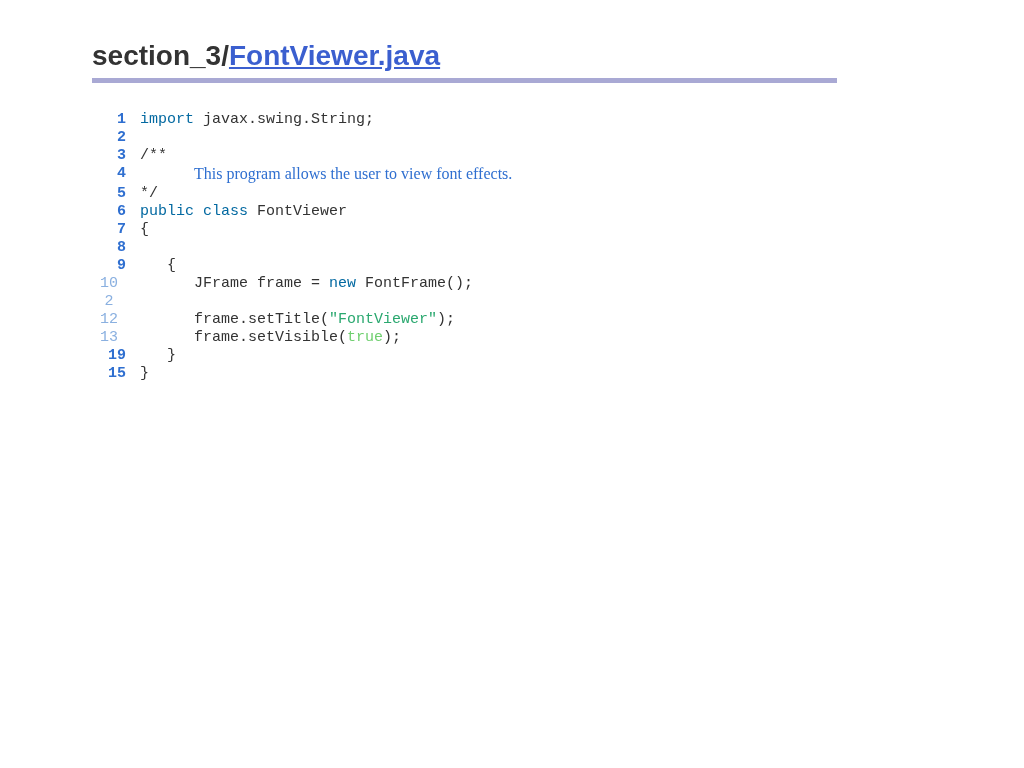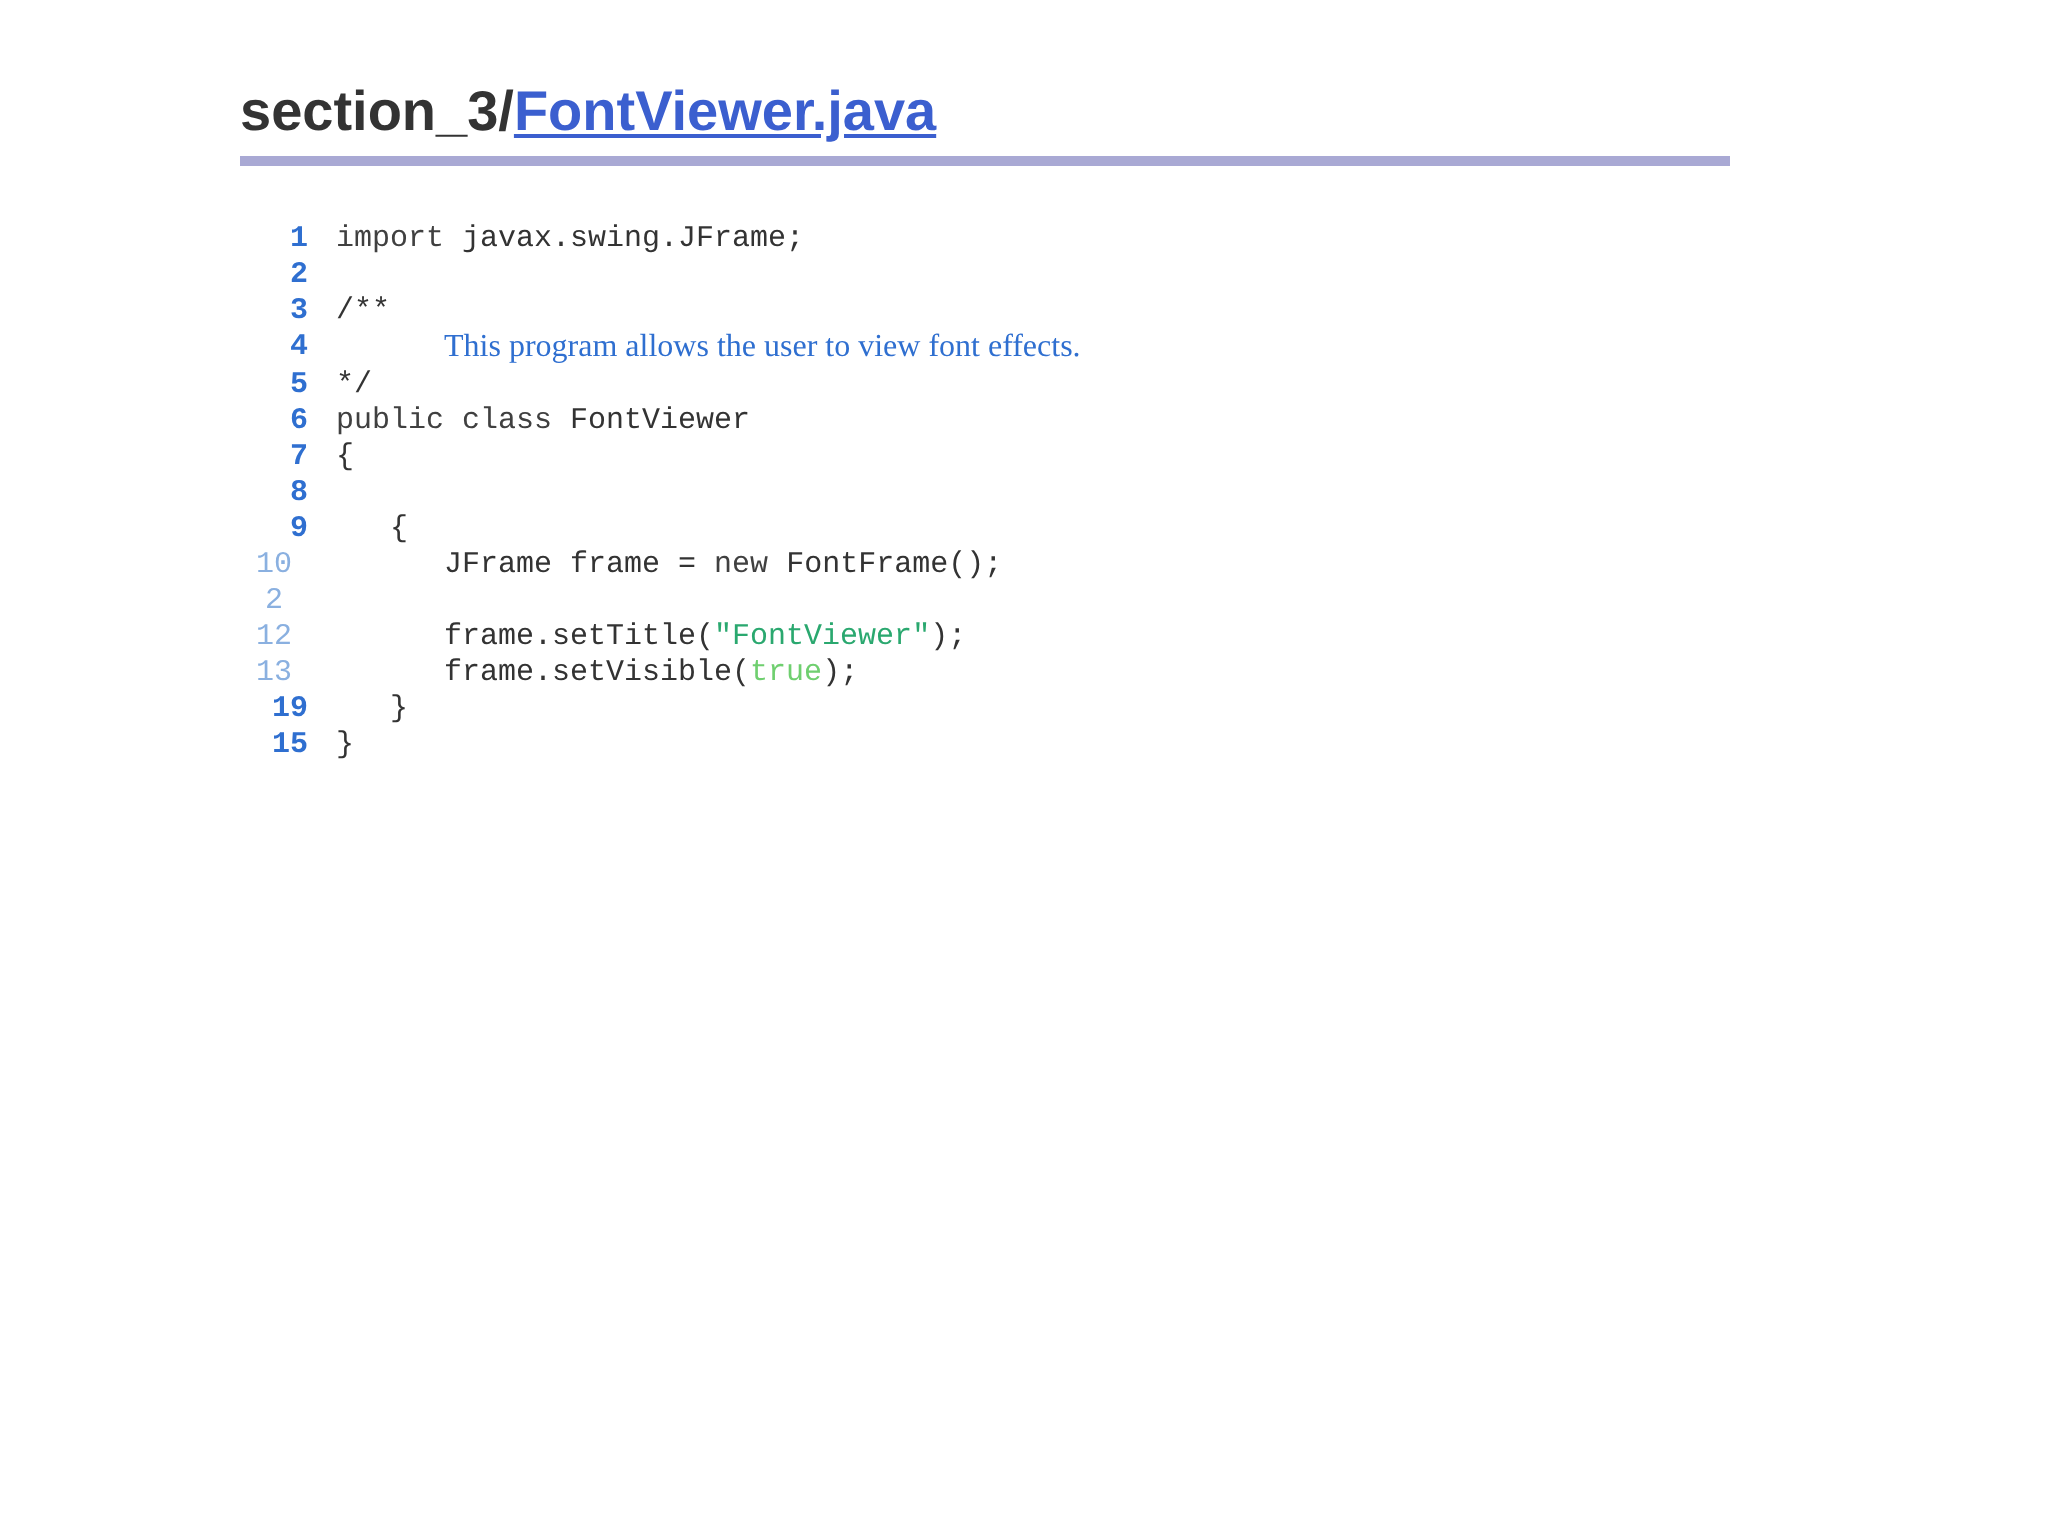--- a/index.html
+++ b/index.html
@@ -5,21 +5,21 @@
   body {
     margin: 0;
     padding: 0;
     width: 1024px;
     height: 768px;
     background: #fff;
     font-family: Verdana, Geneva, sans-serif;
     overflow: hidden;
   }
   .slide {
-    padding: 40px 90px 0 120px;
+    padding: 40px 90px 0 92px;
   }
   .title {
     font-size: 28px;
     font-weight: bold;
     color: #333333;
     margin-bottom: 6px;
   }
   .title .link {
     color: #3b5fcf;
     text-decoration: underline;
@@ -49,21 +49,21 @@
     padding-right: 14px;
   }
   .lineno.faded {
     color: #8ab0e0;
     font-weight: normal;
     text-align: center;
   }
   .code {
     color: #333;
   }
-  .kw { color: #404040; }
+  .kw { color: #0369a1; }
   .str { color: #2aa86f; }
   .bool { color: #6fcf6f; }
   .doc {
     font-family: "Times New Roman", Times, serif;
     color: #2f6fd0;
     font-size: 16px;
   }
 </style>
 </head>
 <body>
@@ -71,21 +71,21 @@
 <div class="slide">
   <div class="title">
     <span>section_3/</span><span class="link">FontViewer.java</span>
   </div>
   <div class="hr"></div>
 
   <div class="code-block">
 
     <div class="row">
       <span class="lineno">1</span>
-      <span class="code"><span class="kw">import</span><span> </span><span>javax.swing.JFrame;</span></span>
+      <span class="code"><span class="kw">import</span><span> </span><span>javax.swing.String;</span></span>
     </div>
 
     <div class="row">
       <span class="lineno">2</span>
       <span class="code"></span>
     </div>
 
     <div class="row">
       <span class="lineno">3</span>
       <span class="code">/**</span>

